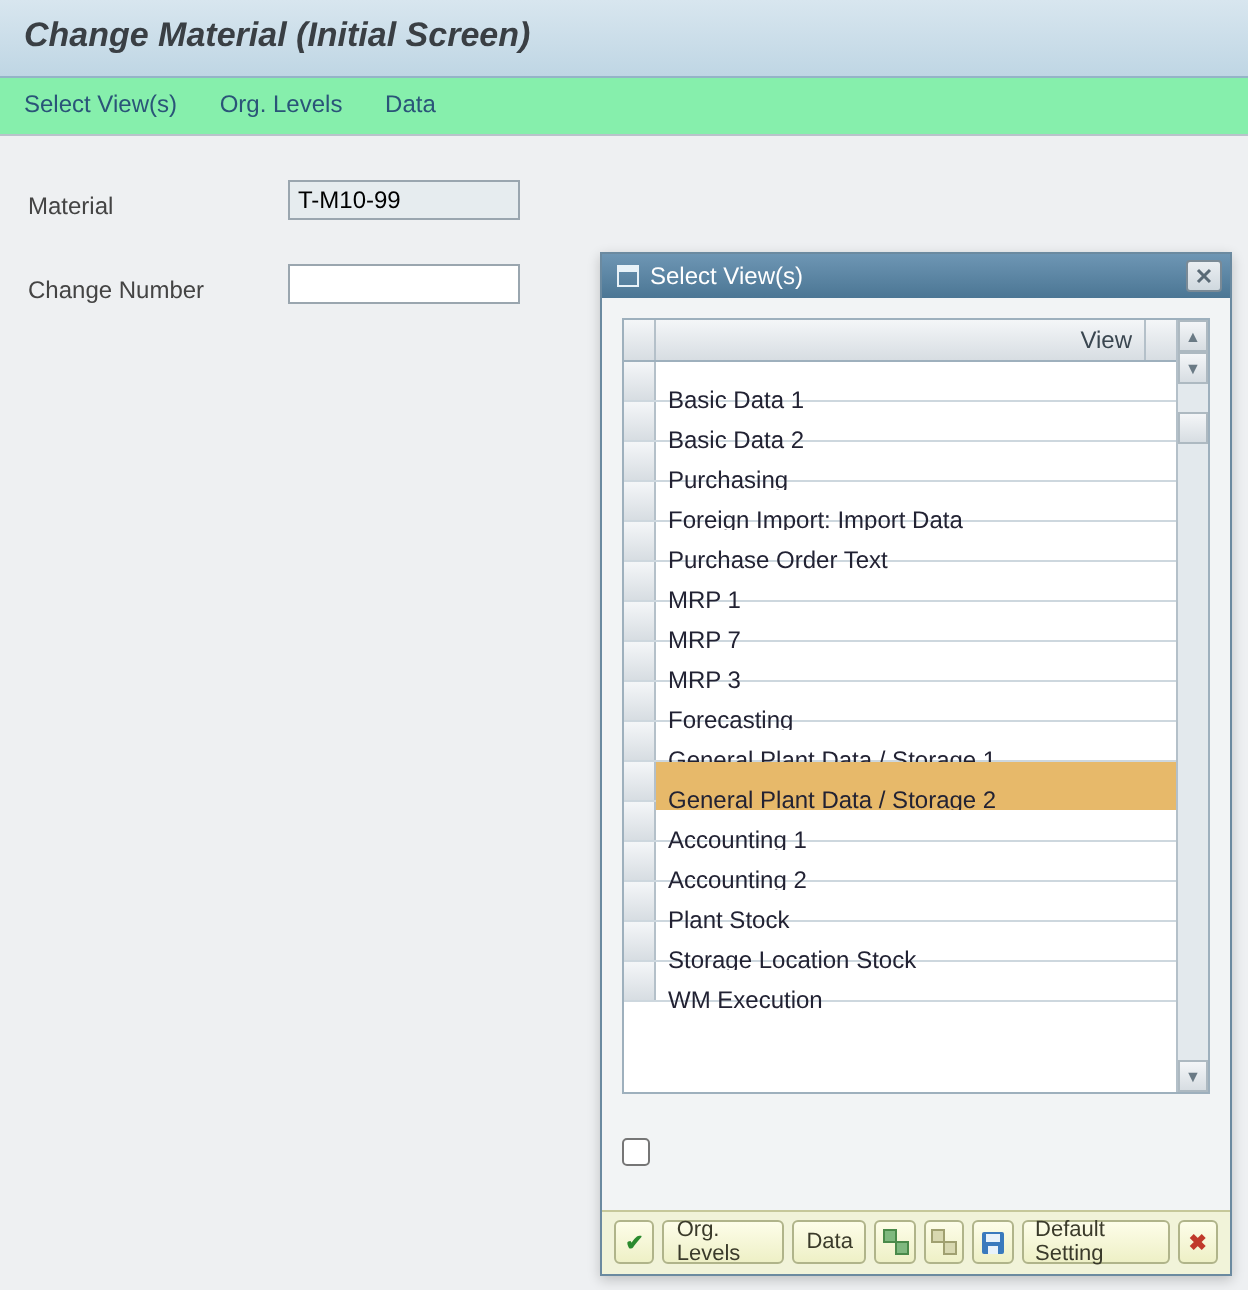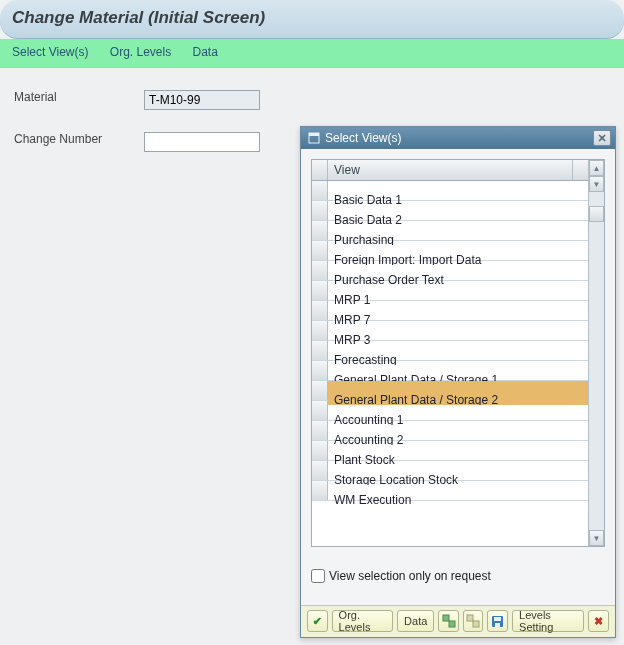--- a/index.html
+++ b/index.html
@@ -14,21 +14,20 @@
     width: 624px;
     height: 645px;
     position: relative;
     background: #eef0f2;
     overflow: hidden;
   }
   .title-bar {
     background: linear-gradient(#d8e6ef, #bfd6e4);
     padding: 8px 0 10px 12px;
     border-bottom: 1px solid #94b4c7;
-    border-radius: 18px;
   }
   .title-bar h1 {
     margin: 0;
     font-size: 17px;
     font-style: italic;
     font-weight: bold;
     color: #3a3f44;
   }
   .toolbar {
     background: #86efac;
@@ -40,21 +39,21 @@
     margin-right: 18px;
     color: #2a5478;
     cursor: pointer;
   }
   .form-area {
     padding: 22px 14px;
     background: #eef0f2;
   }
   .field-row {
     display: flex;
-    align-items: flex-start;
+    align-items: flex-end;
     margin-bottom: 22px;
   }
   .field-label {
     width: 130px;
     color: #444;
   }
   .field-input {
     width: 116px;
     height: 20px;
     border: 1px solid #9aa6af;
@@ -119,20 +118,21 @@
   .list-frame {
     border: 1px solid #9eb0bd;
     background: #fff;
     height: 388px;
     display: flex;
   }
   .list-main { flex: 1; display: flex; flex-direction: column; }
   .list-header {
     display: flex;
     border-bottom: 1px solid #9eb0bd;
+    text-align: right;
   }
   .row-handle-col {
     width: 16px;
     background: linear-gradient(#f4f6f8,#d7dde2);
     border-right: 1px solid #b4c0c9;
   }
   .head-handle { height: 20px; }
   .head-cell {
     flex: 1;
     padding: 3px 6px;
@@ -346,21 +346,20 @@
           <div class="scroll-btn">▲</div>
           <div class="scroll-btn">▼</div>
           <div class="scroll-thumb"></div>
           <div class="scroll-track"></div>
           <div class="scroll-btn">▼</div>
         </div>
       </div>
 
       <div class="option-row">
         <input type="checkbox" style="">
-        <span>View selection only on request</span>
       </div>
     </div>
 
     <div class="dialog-footer">
       <div class="fbtn icon-only">
         <span class="ico ico-check">✔</span>
       </div>
       <div class="fbtn">
         <span>Org. Levels</span>
       </div>
@@ -386,21 +385,21 @@
       <div class="fbtn icon-only">
         <span class="ico ico-save">
           <svg width="13" height="13" viewBox="0 0 13 13">
               <rect x="1" y="1" width="11" height="11" fill="#3a7abd" rx="1"></rect>
               <rect x="3" y="2" width="7" height="4" fill="#e8f2fa"></rect>
               <rect x="4" y="8" width="5" height="4" fill="#e8f2fa"></rect>
             </svg>
         </span>
       </div>
       <div class="fbtn">
-        <span>Levels Setting</span>
+        <span>Default Setting</span>
       </div>
       <div class="fbtn icon-only">
         <span class="ico ico-x">✖</span>
       </div>
     </div>
   </div>
 
 </div>
 
 </body></html>

